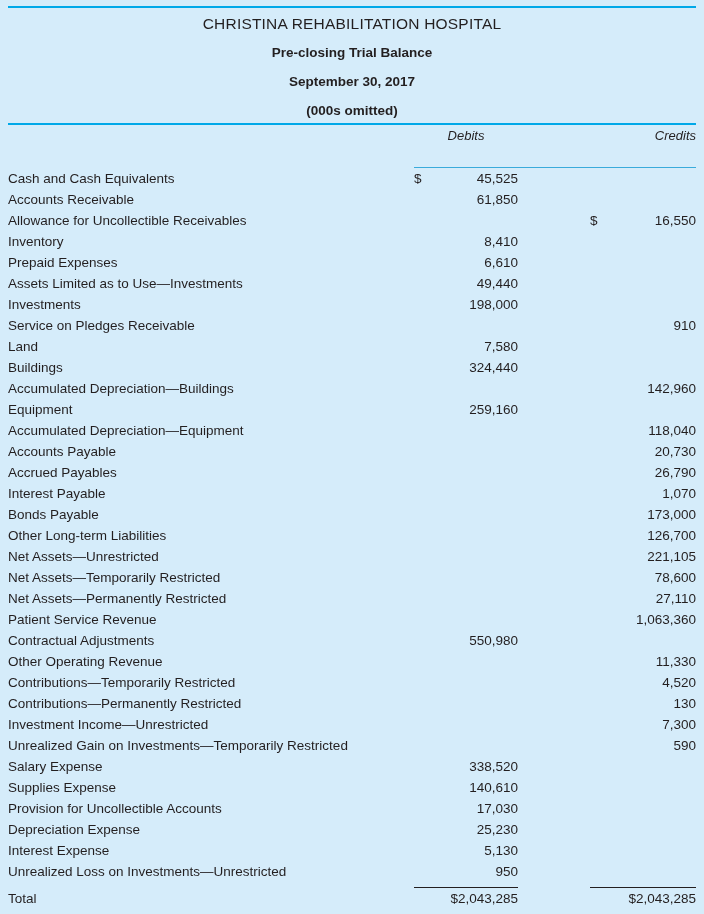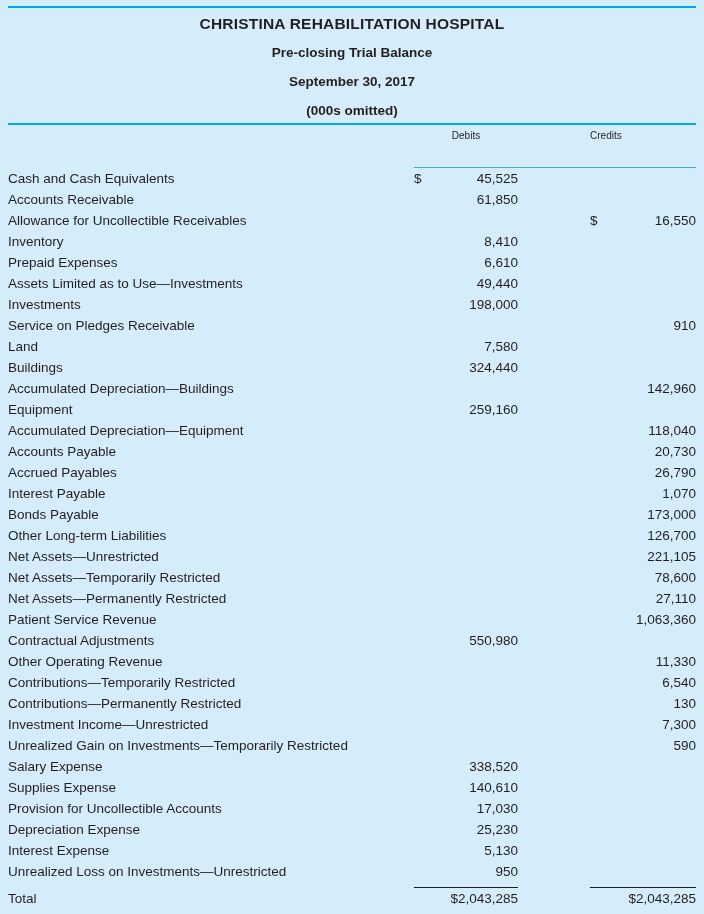--- a/index.html
+++ b/index.html
@@ -30,21 +30,21 @@
     height: 0;
     border-top: 2px solid #00a8e8;
     margin-top: 3px;
   }
   .titleblock {
     text-align: center;
     padding-top: 6px;
   }
   .title-main {
     font-size: 15.5px;
-    font-weight: bold;
+    font-weight: normal;
     letter-spacing: .2px;
     line-height: 19px;
   }
   .title-sub {
     font-size: 13.5px;
     font-weight: bold;
     line-height: 18px;
     margin-top: 11px;
   }
   table.tb {
@@ -61,29 +61,30 @@
     font-weight: normal;
   }
   col.c-name   { width: 406px; }
   col.c-dsym   { width: 22px;  }
   col.c-debit  { width: 82px;  }
   col.c-gap    { width: 72px;  }
   col.c-csym   { width: 22px;  }
   col.c-credit { width: 84px;  }
 
   .hdr th {
+    font-style: italic;
     font-weight: bold;
-    font-size: 10px;
+    font-size: 13px;
     text-align: center;
     padding-bottom: 2px;
     height: 26px;
     vertical-align: bottom;
   }
   .hdr th.h-debits  { text-align: center; }
-  .hdr th.h-credits { text-align: left; }
+  .hdr th.h-credits { text-align: right; }
   .hdr-underline td {
     height: 6px;
     line-height: 6px;
   }
   .hdr-underline td.ul {
     border-bottom: 1.5px solid #3aabdb;
   }
   .name { text-align: left; padding-left: 0; white-space: nowrap; margin-top: 7px; }
   .sym  { text-align: left; }
   .num  { text-align: right; white-space: nowrap; }
@@ -325,21 +326,21 @@
           <td></td>
           <td class="sym"></td>
           <td class="num num-credit">11,330</td>
         </tr>
         <tr>
           <td class="name">Contributions—Temporarily Restricted</td>
           <td class="sym"></td>
           <td class="num num-debit"></td>
           <td></td>
           <td class="sym"></td>
-          <td class="num num-credit">6,540</td>
+          <td class="num num-credit">4,520</td>
         </tr>
         <tr>
           <td class="name">Contributions—Permanently Restricted</td>
           <td class="sym"></td>
           <td class="num num-debit"></td>
           <td></td>
           <td class="sym"></td>
           <td class="num num-credit">130</td>
         </tr>
         <tr>

